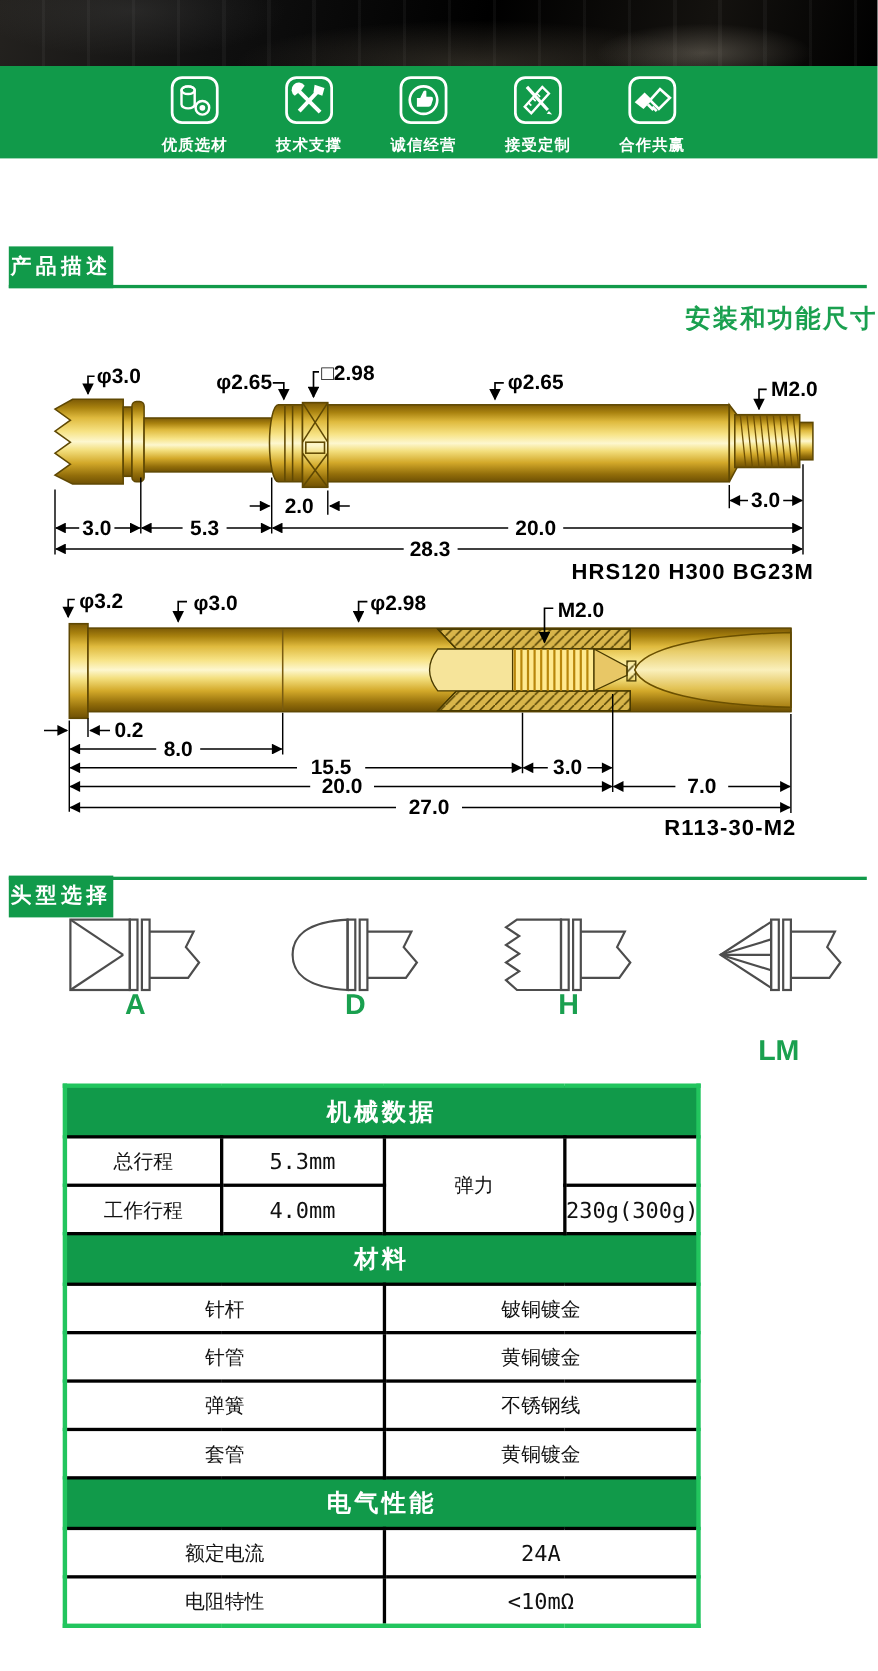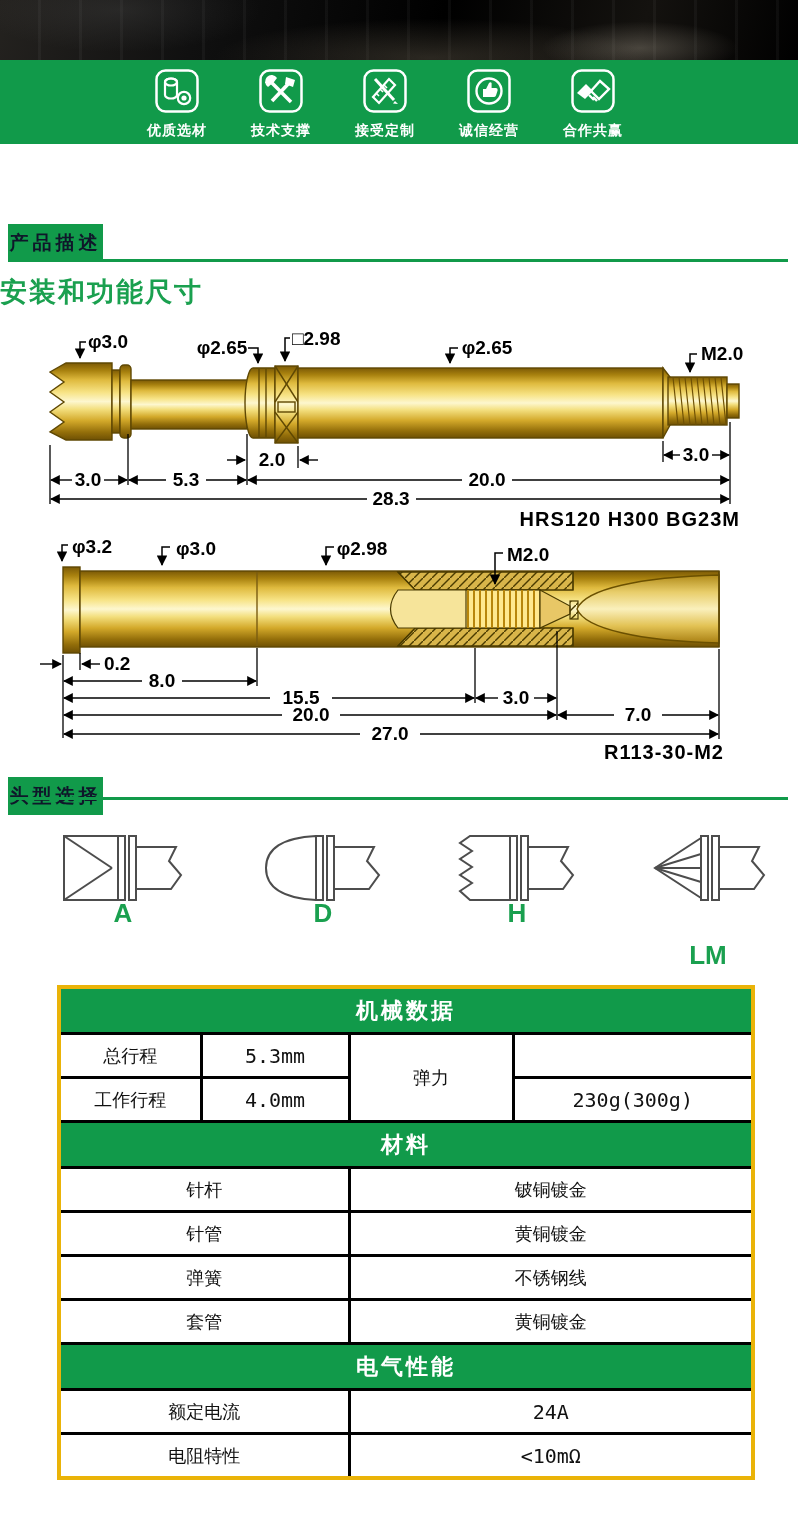--- a/index.html
+++ b/index.html
@@ -12,32 +12,32 @@
       radial-gradient(300px 55px at 430px 58px, rgba(130,120,100,.33), transparent 72%),
       radial-gradient(200px 60px at 120px 10px, rgba(90,90,90,.25), transparent 70%),
       repeating-linear-gradient(90deg, transparent 0 38px, rgba(255,255,255,.04) 38px 41px),
       linear-gradient(105deg,#24221f 0%,#101010 25%,#000 55%,#14120f 80%,#000 100%);}
   
   .feature-strip{position:absolute;left:0;top:60px;width:798px;height:84px;background:#119a4a;}
   .features{position:absolute;left:138px;top:8px;width:494px;display:flex;justify-content:space-between;}
   .feature{width:78px;display:flex;flex-direction:column;align-items:center;}
   .feat-label{margin-top:4px;color:#fff;font-size:14px;font-weight:bold;letter-spacing:1px;white-space:nowrap;}
   
-  .section-label{position:absolute;left:8px;width:95px;height:38px;background:#119a4a;color:#0f172a;
+  .section-label{position:absolute;left:8px;width:95px;height:38px;background:#119a4a;color:#ffffff;
     font-size:19px;font-weight:bold;letter-spacing:4px;text-align:center;line-height:38px;}
   .section-rule{position:absolute;left:8px;width:780px;height:3px;background:#119a4a;}
-  .drawing-title{position:absolute;left:0;top:274px;width:798px;text-align:left;
-    color:#1aa04f;font-size:27px;font-weight:bold;letter-spacing:2px;}
+  .drawing-title{position:absolute;left:0;top:274px;width:798px;text-align:right;
+    color:#1aa04f;font-size:23px;font-weight:bold;letter-spacing:2px;}
   
   .ht-label{position:absolute;width:130px;text-align:center;color:#1aa04f;font-size:26px;font-weight:bold;}
   .ht-note{position:absolute;left:560px;top:932px;width:210px;text-align:center;color:#111;
     font-size:19px;font-weight:bold;letter-spacing:1px;}
   
-  .spec-table{position:absolute;left:57px;top:985px;width:698px;border-collapse:collapse;
-    border:4px solid #eab308;table-layout:fixed;}
+  .spec-table{position:absolute;left:57px;top:985px;width:580px;border-collapse:collapse;
+    border:4px solid #22c55e;table-layout:fixed;}
   .spec-table td{border:3px solid #000;text-align:center;vertical-align:middle;
     font-size:18px;color:#111;height:41px;padding:0;}
   .spec-table td.hdr{background:#119a4a;color:#fff;font-weight:bold;font-size:22px;
     letter-spacing:3px;height:43px;border-left:none;border-right:none;}
   .spec-table td.val{font-family:"DejaVu Sans Mono",monospace;font-size:20px;}
   svg text{font-family:"Liberation Sans",sans-serif;}
   .dim{font-size:19px;font-weight:bold;fill:#000;}
   .pn{font-size:20px;font-weight:bold;fill:#000;letter-spacing:1px;}
 </style>
 </head>
@@ -67,46 +67,46 @@
         <span>
           <svg width="46" height="46" viewBox="0 0 46 46">
             <rect x="2.5" y="2.5" width="41" height="41" rx="9" fill="none" stroke="#fff" stroke-width="2.5"></rect>
             <path d="M10,19 a6.5,6.5 0 1 1 9,-9 l-3,4 z" fill="#fff"></path>
             <line x1="14" y1="15" x2="33" y2="34" stroke="#fff" stroke-width="3.6"></line>
             <line x1="32" y1="14" x2="14" y2="33" stroke="#fff" stroke-width="3.6"></line>
             <polygon points="28,9 37,12 35,19 27,16" fill="#fff"></polygon>
           </svg>
         </span>
         <span class="feat-label">技术支撑</span>
+      </div>
+
+      <div class="feature">
+        <span>
+          <svg width="46" height="46" viewBox="0 0 46 46">
+            <rect x="2.5" y="2.5" width="41" height="41" rx="9" fill="none" stroke="#fff" stroke-width="2.5"></rect>
+            <circle cx="23" cy="23" r="12.5" fill="none" stroke="#fff" stroke-width="2.4"></circle>
+            <path d="M17,29 v-8 h3 l3,-6 q1.6,-1.6 2.6,0 v5 h4.5 q2,0.3 1.5,2.4 l-1.6,5 q-0.6,1.6 -2.4,1.6 z" fill="#fff"></path>
+          </svg>
+        </span>
+        <span class="feat-label">诚信经营</span>
       </div>
 
       <div class="feature">
         <span>
           <svg width="46" height="46" viewBox="0 0 46 46">
             <rect x="2.5" y="2.5" width="41" height="41" rx="9" fill="none" stroke="#fff" stroke-width="2.5"></rect>
             <polygon points="11,29 27,11 33,17 17,35" fill="none" stroke="#fff" stroke-width="2.2"></polygon>
             <line x1="22" y1="17" x2="25" y2="20" stroke="#fff" stroke-width="1.6"></line>
             <line x1="18" y1="21" x2="21" y2="24" stroke="#fff" stroke-width="1.6"></line>
             <line x1="14" y1="25" x2="17" y2="28" stroke="#fff" stroke-width="1.6"></line>
             <line x1="13" y1="11" x2="32" y2="32" stroke="#fff" stroke-width="3"></line>
             <polygon points="33,33 36,36 31,35.5" fill="#fff"></polygon>
           </svg>
         </span>
         <span class="feat-label">接受定制</span>
-      </div>
-
-      <div class="feature">
-        <span>
-          <svg width="46" height="46" viewBox="0 0 46 46">
-            <rect x="2.5" y="2.5" width="41" height="41" rx="9" fill="none" stroke="#fff" stroke-width="2.5"></rect>
-            <circle cx="23" cy="23" r="12.5" fill="none" stroke="#fff" stroke-width="2.4"></circle>
-            <path d="M17,29 v-8 h3 l3,-6 q1.6,-1.6 2.6,0 v5 h4.5 q2,0.3 1.5,2.4 l-1.6,5 q-0.6,1.6 -2.4,1.6 z" fill="#fff"></path>
-          </svg>
-        </span>
-        <span class="feat-label">诚信经营</span>
       </div>
 
       <div class="feature">
         <span>
           <svg width="46" height="46" viewBox="0 0 46 46">
             <rect x="2.5" y="2.5" width="41" height="41" rx="9" fill="none" stroke="#fff" stroke-width="2.5"></rect>
             <polygon points="7,25 16,16 23,23 15,31" fill="#fff"></polygon>
             <polygon points="21,23 30,13 39,21 29,31" fill="none" stroke="#fff" stroke-width="2.4"></polygon>
             <line x1="19" y1="27" x2="24" y2="32" stroke="#fff" stroke-width="2.4"></line>
             <line x1="23" y1="29" x2="27" y2="33" stroke="#fff" stroke-width="2.4"></line>
@@ -301,21 +301,21 @@
     <text class="dim" x="104" y="137">0.2</text>
     <text class="dim" x="162" y="154" text-anchor="middle">8.0</text>
     <text class="dim" x="301" y="171" text-anchor="middle">15.5</text>
     <text class="dim" x="516" y="171" text-anchor="middle">3.0</text>
     <text class="dim" x="311" y="188" text-anchor="middle">20.0</text>
     <text class="dim" x="638" y="188" text-anchor="middle">7.0</text>
     <text class="dim" x="390" y="207" text-anchor="middle">27.0</text>
     <text class="pn" x="724" y="226" text-anchor="end">R113-30-M2</text>
   </svg>
 
-  <div class="section-label" style="top:777px;">头型选择</div>
+  <div class="section-label" style="top:796px;">头型选择</div>
   <div class="section-rule" style="top:797px;"></div>
 
   <svg style="position:absolute;left:60px;top:832px;" width="128" height="72" viewBox="0 0 128 72">
     <g fill="none" stroke="#4d4d4d" stroke-width="2">
       <rect x="4" y="4" width="54" height="64"></rect>
       <line x1="4" y1="4" x2="52" y2="36"></line>
         <line x1="4" y1="68" x2="52" y2="36"></line>
       <rect x="58" y="4" width="7" height="64"></rect>
         <rect x="69" y="4" width="7" height="64"></rect>
       <path d="M76,15 H116 L109,29 L121,43 L111,57 H76"></path>

